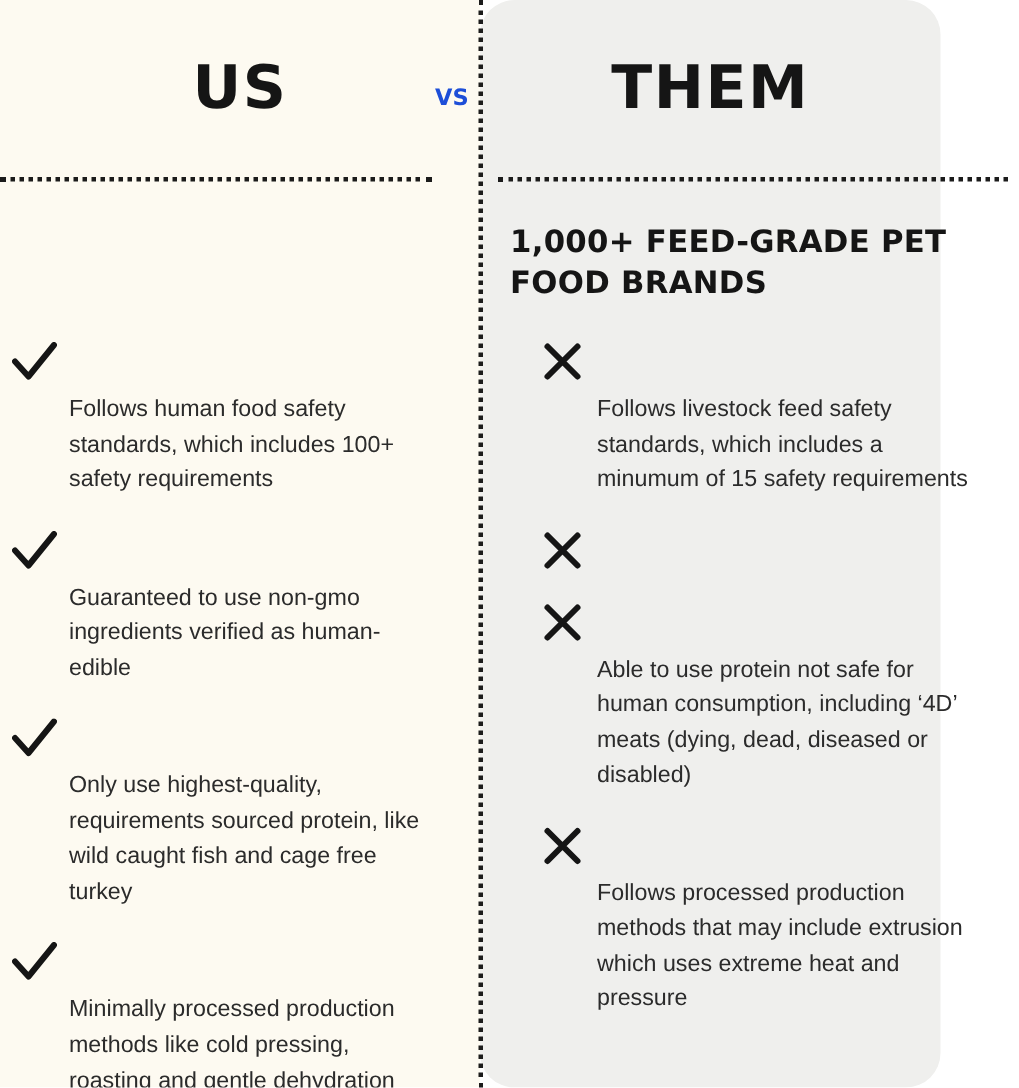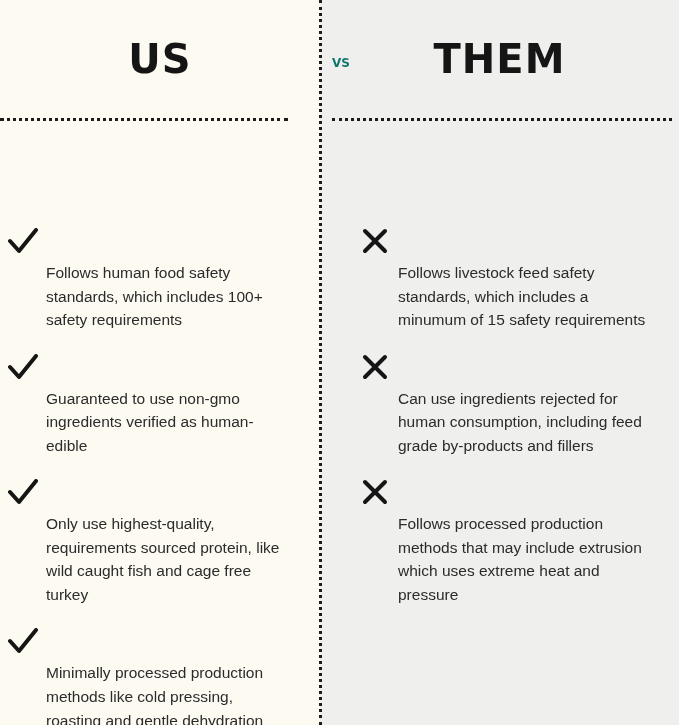--- a/index.html
+++ b/index.html
@@ -23,22 +23,23 @@
     box-sizing: border-box;
     height: 725px;
     position: relative;
   }
   .col-us {
     width: 320px;
     background: #fdfaf1;
     padding: 0 0 0 0;
   }
   .col-them {
-    width: 359px;
+    width: 307px;
     background: #efefed;
+    border-radius: 23px;
   }
   .heading-row {
     height: 118px;
     display: flex;
     align-items: center;
     justify-content: center;
   }
   .heading {
     font-family: "DejaVu Sans", sans-serif;
     font-weight: bold;
@@ -46,25 +47,25 @@
     letter-spacing: 1px;
     color: #151515;
     text-transform: uppercase;
     line-height: 1;
   }
   .vs-wrap {
     position: absolute;
     left: 290px;
     width: 60px;
     top: 56px;
-    text-align: right;
+    text-align: left;
     font-family: "DejaVu Sans", sans-serif;
     font-weight: bold;
-    font-size: 12px;
-    color: #0f766e;
+    font-size: 15px;
+    color: #1d4ed8;
     z-index: 6;
   }
   
   .h-dots {
     position: absolute;
     height: 0;
     border-top: 3px dotted #1b1b1b;
     top: 118px;
   }
   .h-dots-us { left: 0px; width: 288px; }
@@ -144,20 +145,21 @@
       <div class="heading">THEM</div>
     </div>
   </div>
 
   <div class="vs-wrap">VS</div>
 
   <div class="h-dots h-dots-us"></div>
   <div class="h-dots h-dots-them"></div>
   <div class="v-dots"></div>
 
+  <div class="subtitle sub-them">1,000+ FEED-GRADE PET FOOD BRANDS</div>
 
   <div class="items items-us">
     <div class="item item-us">
       <div class="mark">
         <svg width="30" height="28" viewBox="0 0 30 28" aria-hidden="true">
           <path d="M2 13 L11 23 L28 2" fill="none" stroke="#151515" stroke-width="4" stroke-linecap="round" stroke-linejoin="round"></path>
         </svg>
       </div>
       <div class="item-text">Follows human food safety standards, which includes 100+ safety requirements</div>
     </div>
@@ -195,21 +197,28 @@
         </svg>
       </div>
       <div class="item-text">Follows livestock feed safety standards, which includes a minumum of 15 safety requirements</div>
     </div>
     <div class="item item-them">
       <div class="mark">
         <svg width="26" height="26" viewBox="0 0 26 26" aria-hidden="true">
           <path d="M3 3 L23 23 M23 3 L3 23" fill="none" stroke="#151515" stroke-width="4" stroke-linecap="round"></path>
         </svg>
       </div>
-      <div class="item-text">Can use ingredients rejected for human consumption, including feed grade by-products and fillers</div>
+    </div>
+    <div class="item item-them">
+      <div class="mark">
+        <svg width="26" height="26" viewBox="0 0 26 26" aria-hidden="true">
+          <path d="M3 3 L23 23 M23 3 L3 23" fill="none" stroke="#151515" stroke-width="4" stroke-linecap="round"></path>
+        </svg>
+      </div>
+      <div class="item-text">Able to use protein not safe for human consumption, including ‘4D’ meats (dying, dead, diseased or disabled)</div>
     </div>
     <div class="item item-them">
       <div class="mark">
         <svg width="26" height="26" viewBox="0 0 26 26" aria-hidden="true">
           <path d="M3 3 L23 23 M23 3 L3 23" fill="none" stroke="#151515" stroke-width="4" stroke-linecap="round"></path>
         </svg>
       </div>
       <div class="item-text">Follows processed production methods that may include extrusion which uses extreme heat and pressure</div>
     </div>
   </div>

